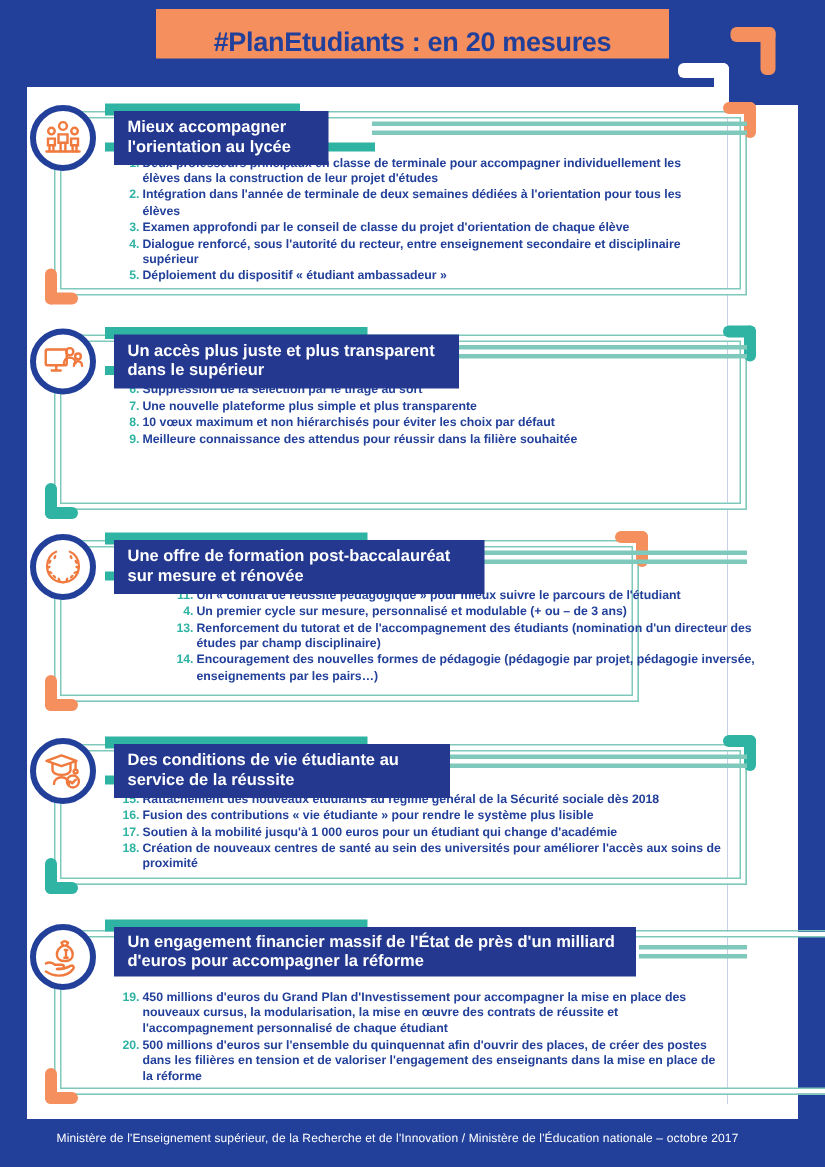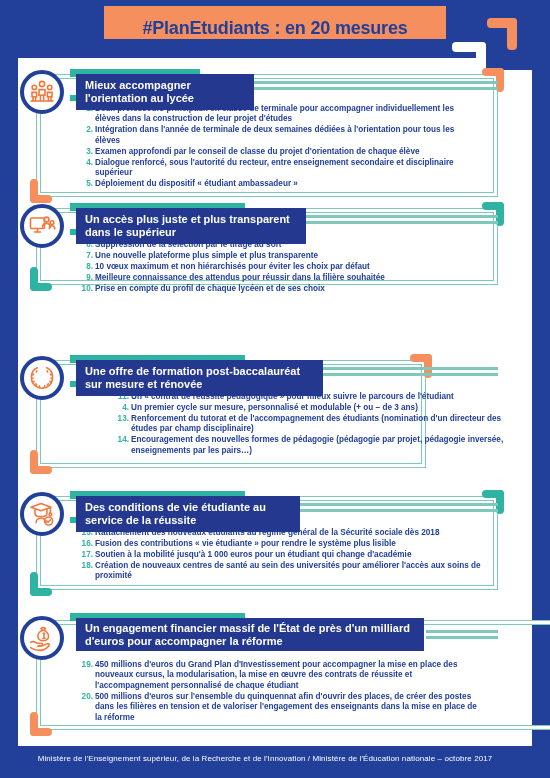--- a/index.html
+++ b/index.html
@@ -154,21 +154,21 @@
   <div class="corner-or-bl">
       <span class="br-h"></span>
       <span class="br-v"></span>
     </div>
 
   <div class="title-underline" style="width:130px;top:-5px;"></div>
   <div class="title-underline2" style="top:21px;width:180px;"></div>
   <div class="title-line-right" style="left:212px;top:7px;width:250px;"></div>
   <div class="title-line-right" style="left:212px;top:13px;width:250px;"></div>
 
-  <div class="titlebar" style="width:178px;top:0px;">Mieux accompagner l'orientation au lycée</div>
+  <div class="titlebar" style="width:143px;top:0px;">Mieux accompagner l'orientation au lycée</div>
 
   <div class="icon-badge">
     <svg width="28" height="28" viewBox="0 0 28 28">
       <g fill="none" stroke="#F0793E" stroke-width="1.6" stroke-linecap="round">
         <circle cx="14" cy="6" r="2.6"></circle>
         <circle cx="6.3" cy="9.4" r="2.2"></circle>
         <circle cx="21.7" cy="9.4" r="2.2"></circle>
         <path d="M11 11.6h6v5.6h-6z"></path>
         <path d="M4 14.4h4.6v4.4H4z"></path>
         <path d="M19.4 14.4H24v4.4h-4.6z"></path>
@@ -197,21 +197,21 @@
         <span class="num">4.</span>
         <span class="txt">Dialogue renforcé, sous l'autorité du recteur, entre enseignement secondaire et disciplinaire supérieur</span>
       </li>
     <li>
         <span class="num">5.</span>
         <span class="txt">Déploiement du dispositif « étudiant ambassadeur »</span>
       </li>
   </ol>
 </div>
 
-<div class="section" style="left:36px;top:208px;width:462px;height:77px;">
+<div class="section" style="left:36px;top:223px;width:462px;height:117px;">
   <div class="frame"></div>
   <div class="corner-tr-teal">
       <span class="br-h"></span>
       <span class="br-v"></span>
     </div>
   <div class="corner-tl-teal">
       <span class="br-h"></span>
       <span class="br-v"></span>
     </div>
 
@@ -244,24 +244,20 @@
         <span class="num">7.</span>
         <span class="txt">Une nouvelle plateforme plus simple et plus transparente</span>
       </li>
     <li>
         <span class="num">8.</span>
         <span class="txt">10 vœux maximum et non hiérarchisés pour éviter les choix par défaut</span>
       </li>
     <li>
         <span class="num">9.</span>
         <span class="txt">Meilleure connaissance des attendus pour réussir dans la filière souhaitée</span>
-      </li>
-    <li>
-        <span class="num">10.</span>
-        <span class="txt">Prise en compte du profil de chaque lycéen et de ses choix</span>
       </li>
   </ol>
 </div>
 
 <div class="section" style="left:36px;top:360px;width:390px;height:108px;">
   <div class="frame"></div>
   <div class="corner-or-tr">
       <span class="br-h"></span>
       <span class="br-v"></span>
     </div>

